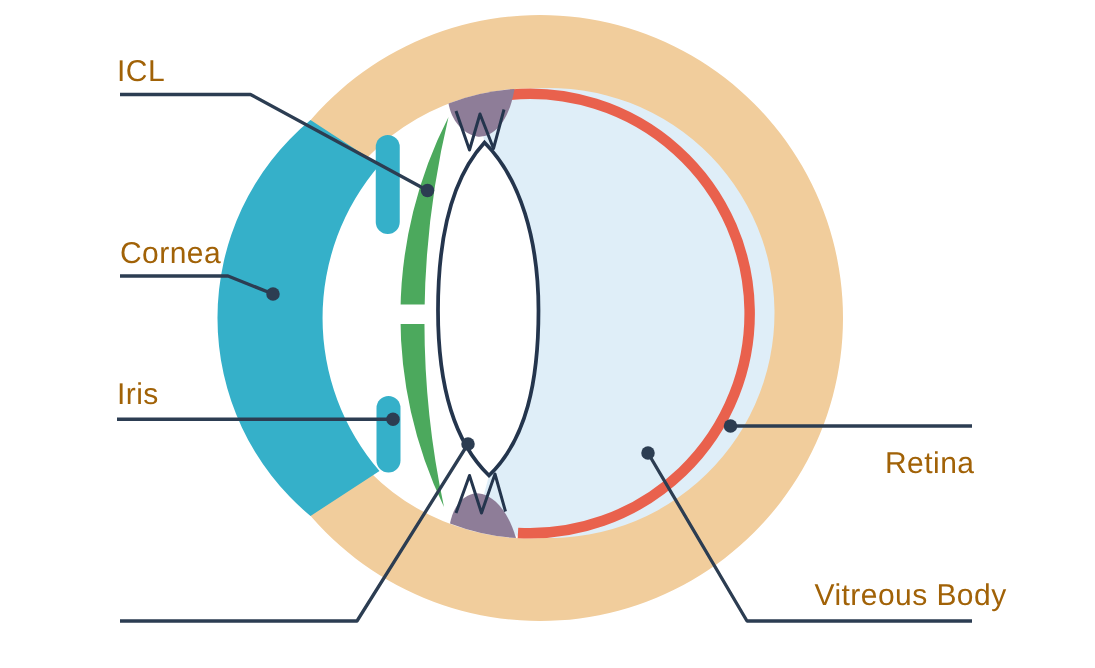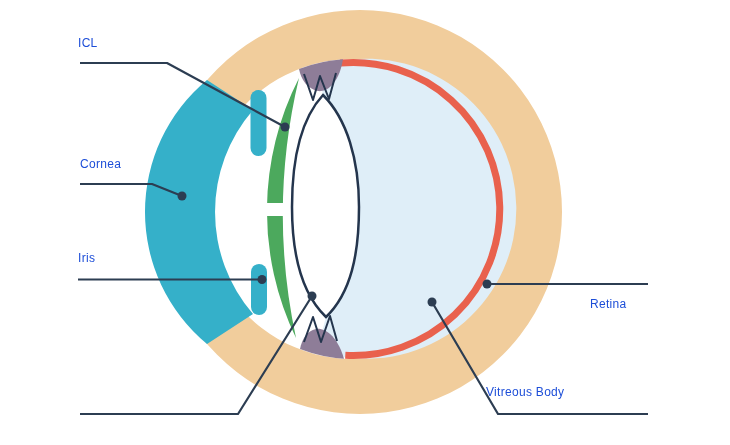--- a/index.html
+++ b/index.html
@@ -6,33 +6,33 @@
   .stage{
     position:relative;
     width:730px;height:445px;
     background:#fff;
     overflow:hidden;
     font-family:"Liberation Sans", sans-serif;
   }
   .stage svg{position:absolute;left:0;top:0;}
   .diagram-label{
     position:absolute;
-    font-size:12px;
+    font-size:20px;
     font-weight:300;
     letter-spacing:0.3px;
-    color:#1d4ed8;
+    color:#a16207;
     white-space:nowrap;
     line-height:1.1;
   }
   .lbl-icl{left:78px;top:37px;}
   .lbl-cornea{left:80px;top:158px;}
   .lbl-iris{left:78px;top:252px;}
   .lbl-crystalline{left:80px;top:387px;}
   .lbl-retina{left:590px;top:258px;margin-top:40px;}
-  .lbl-vitreous{left:486px;top:386px;}
+  .lbl-vitreous{left:543px;top:386px;}
 </style>
 </head>
 <body>
 
 <div class="stage">
 
   <svg width="730" height="445" viewBox="0 0 730 445">
 
     <path fill-rule="evenodd" d="M360,10 A202,202 0 1 0 360.01,10 Z
              M353,59 A150,150 0 1 0 353.01,59 Z" fill="#F1CD9C"></path>

